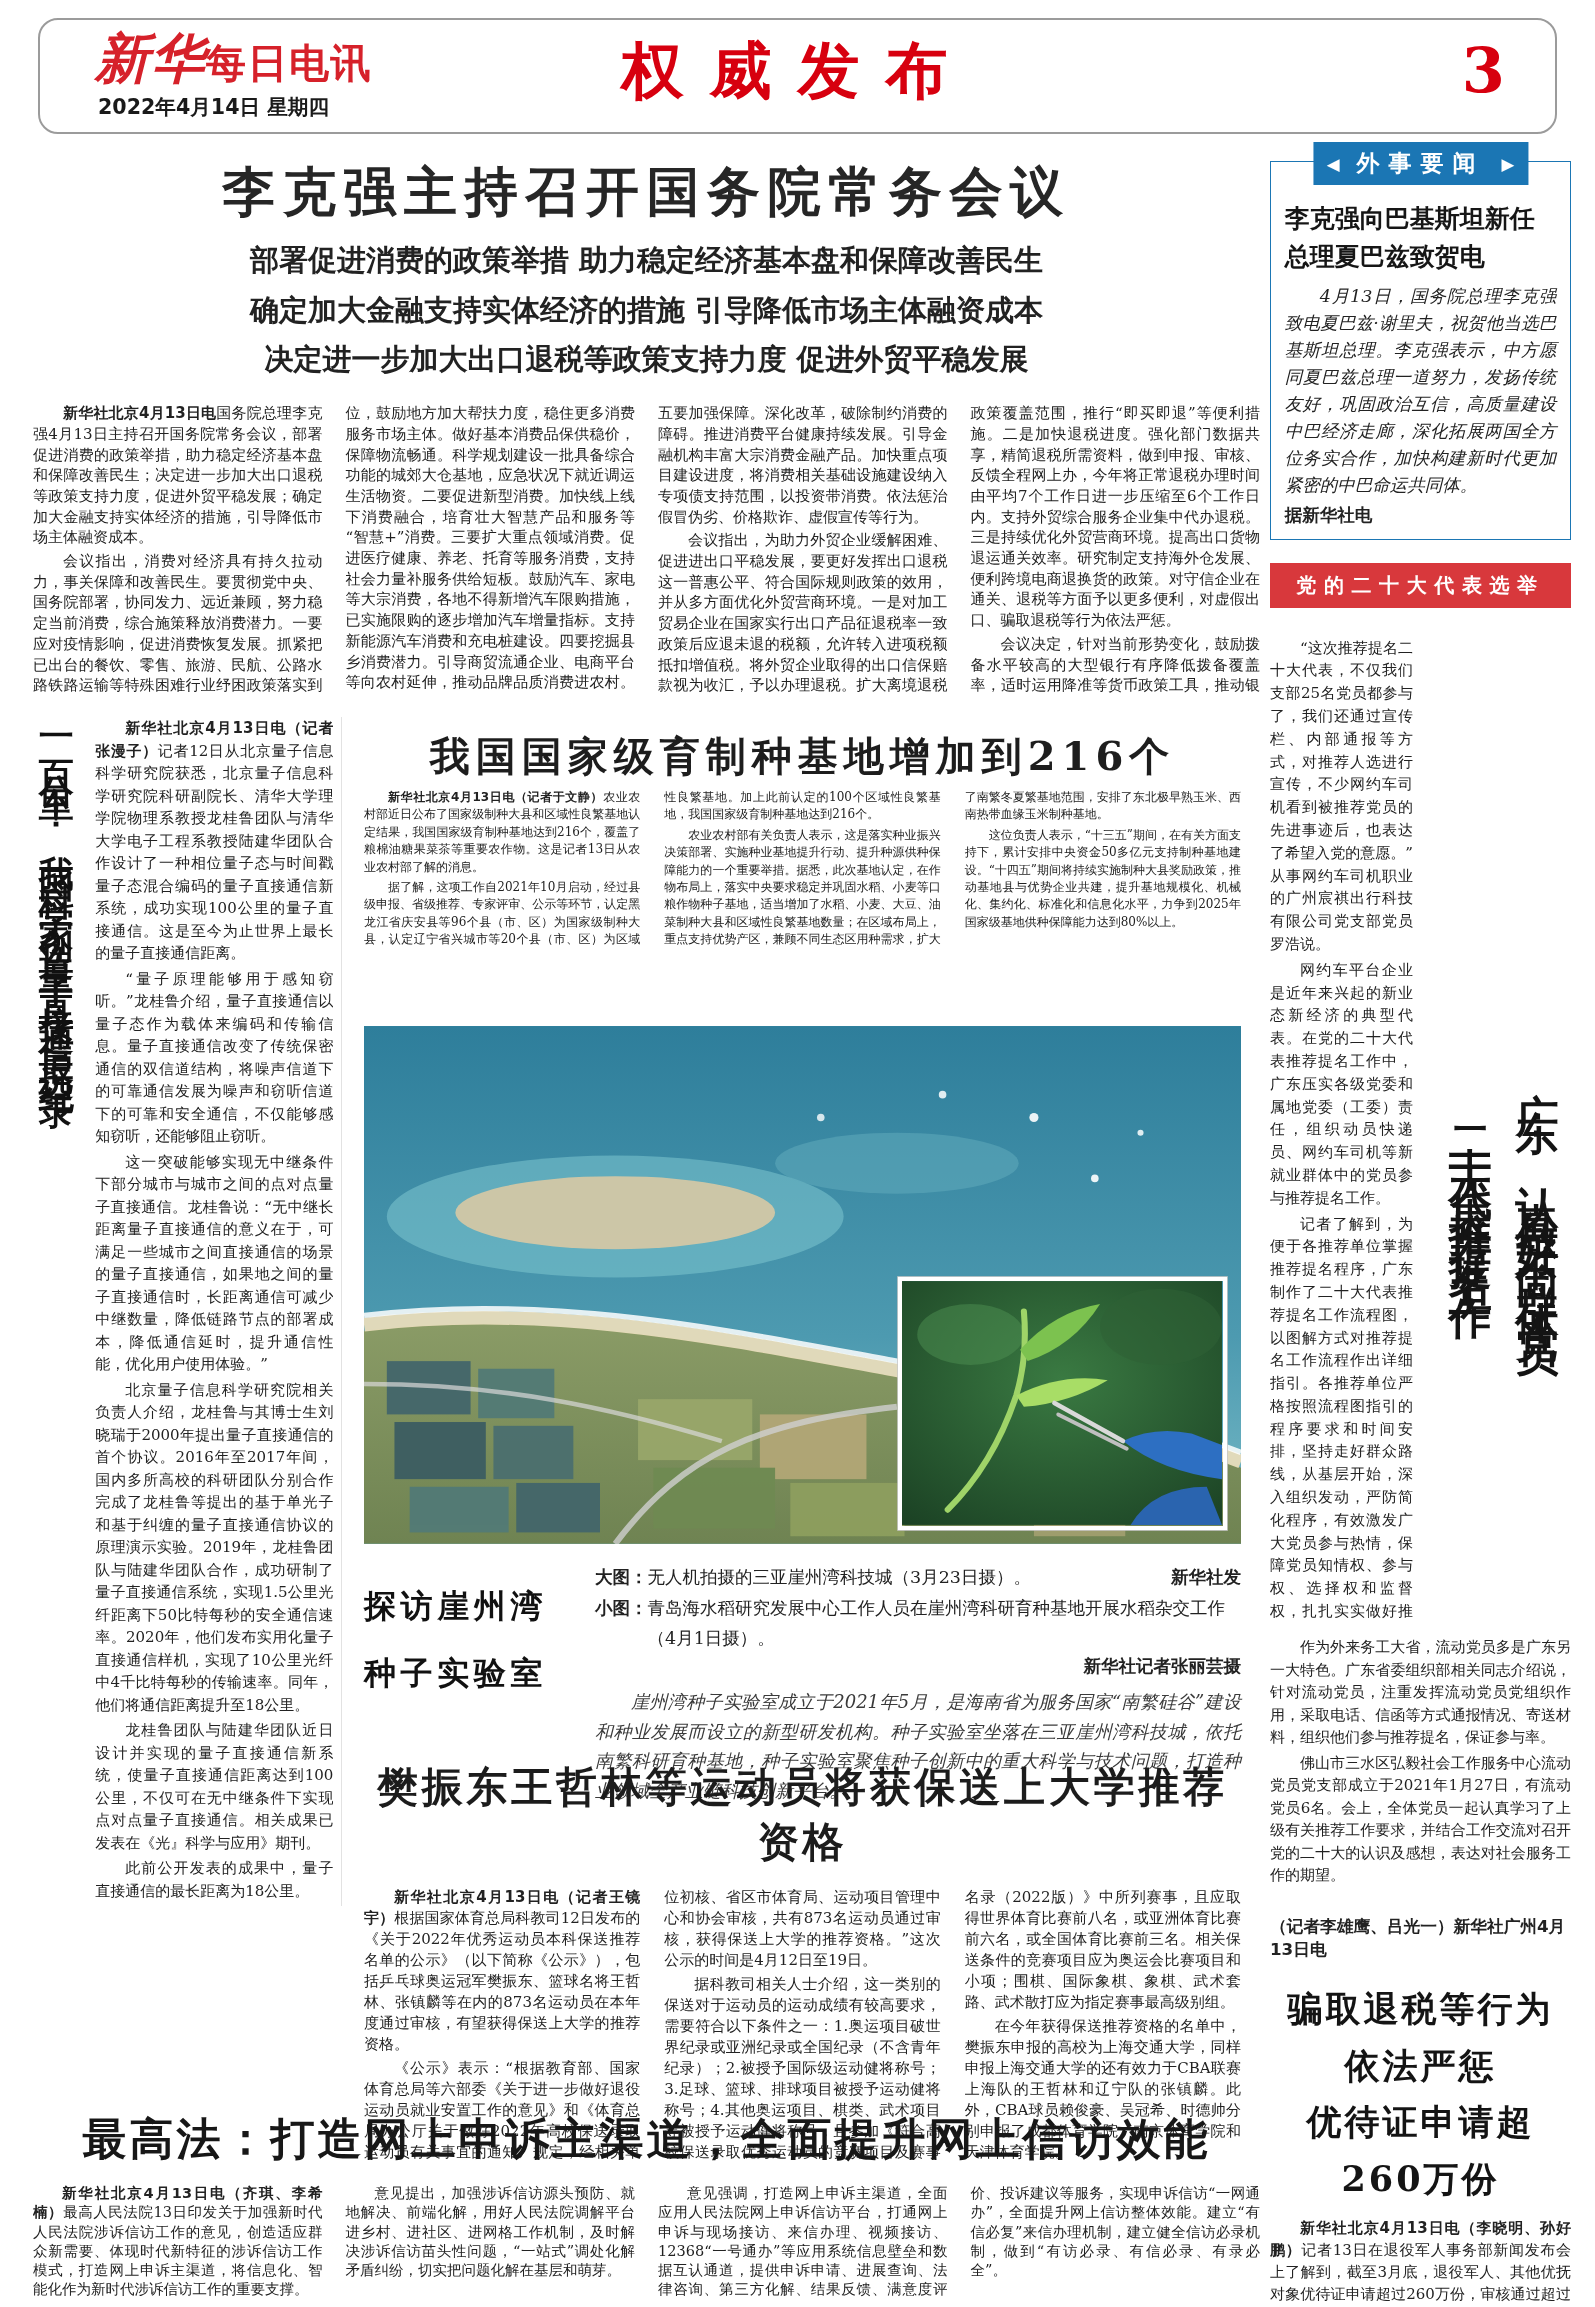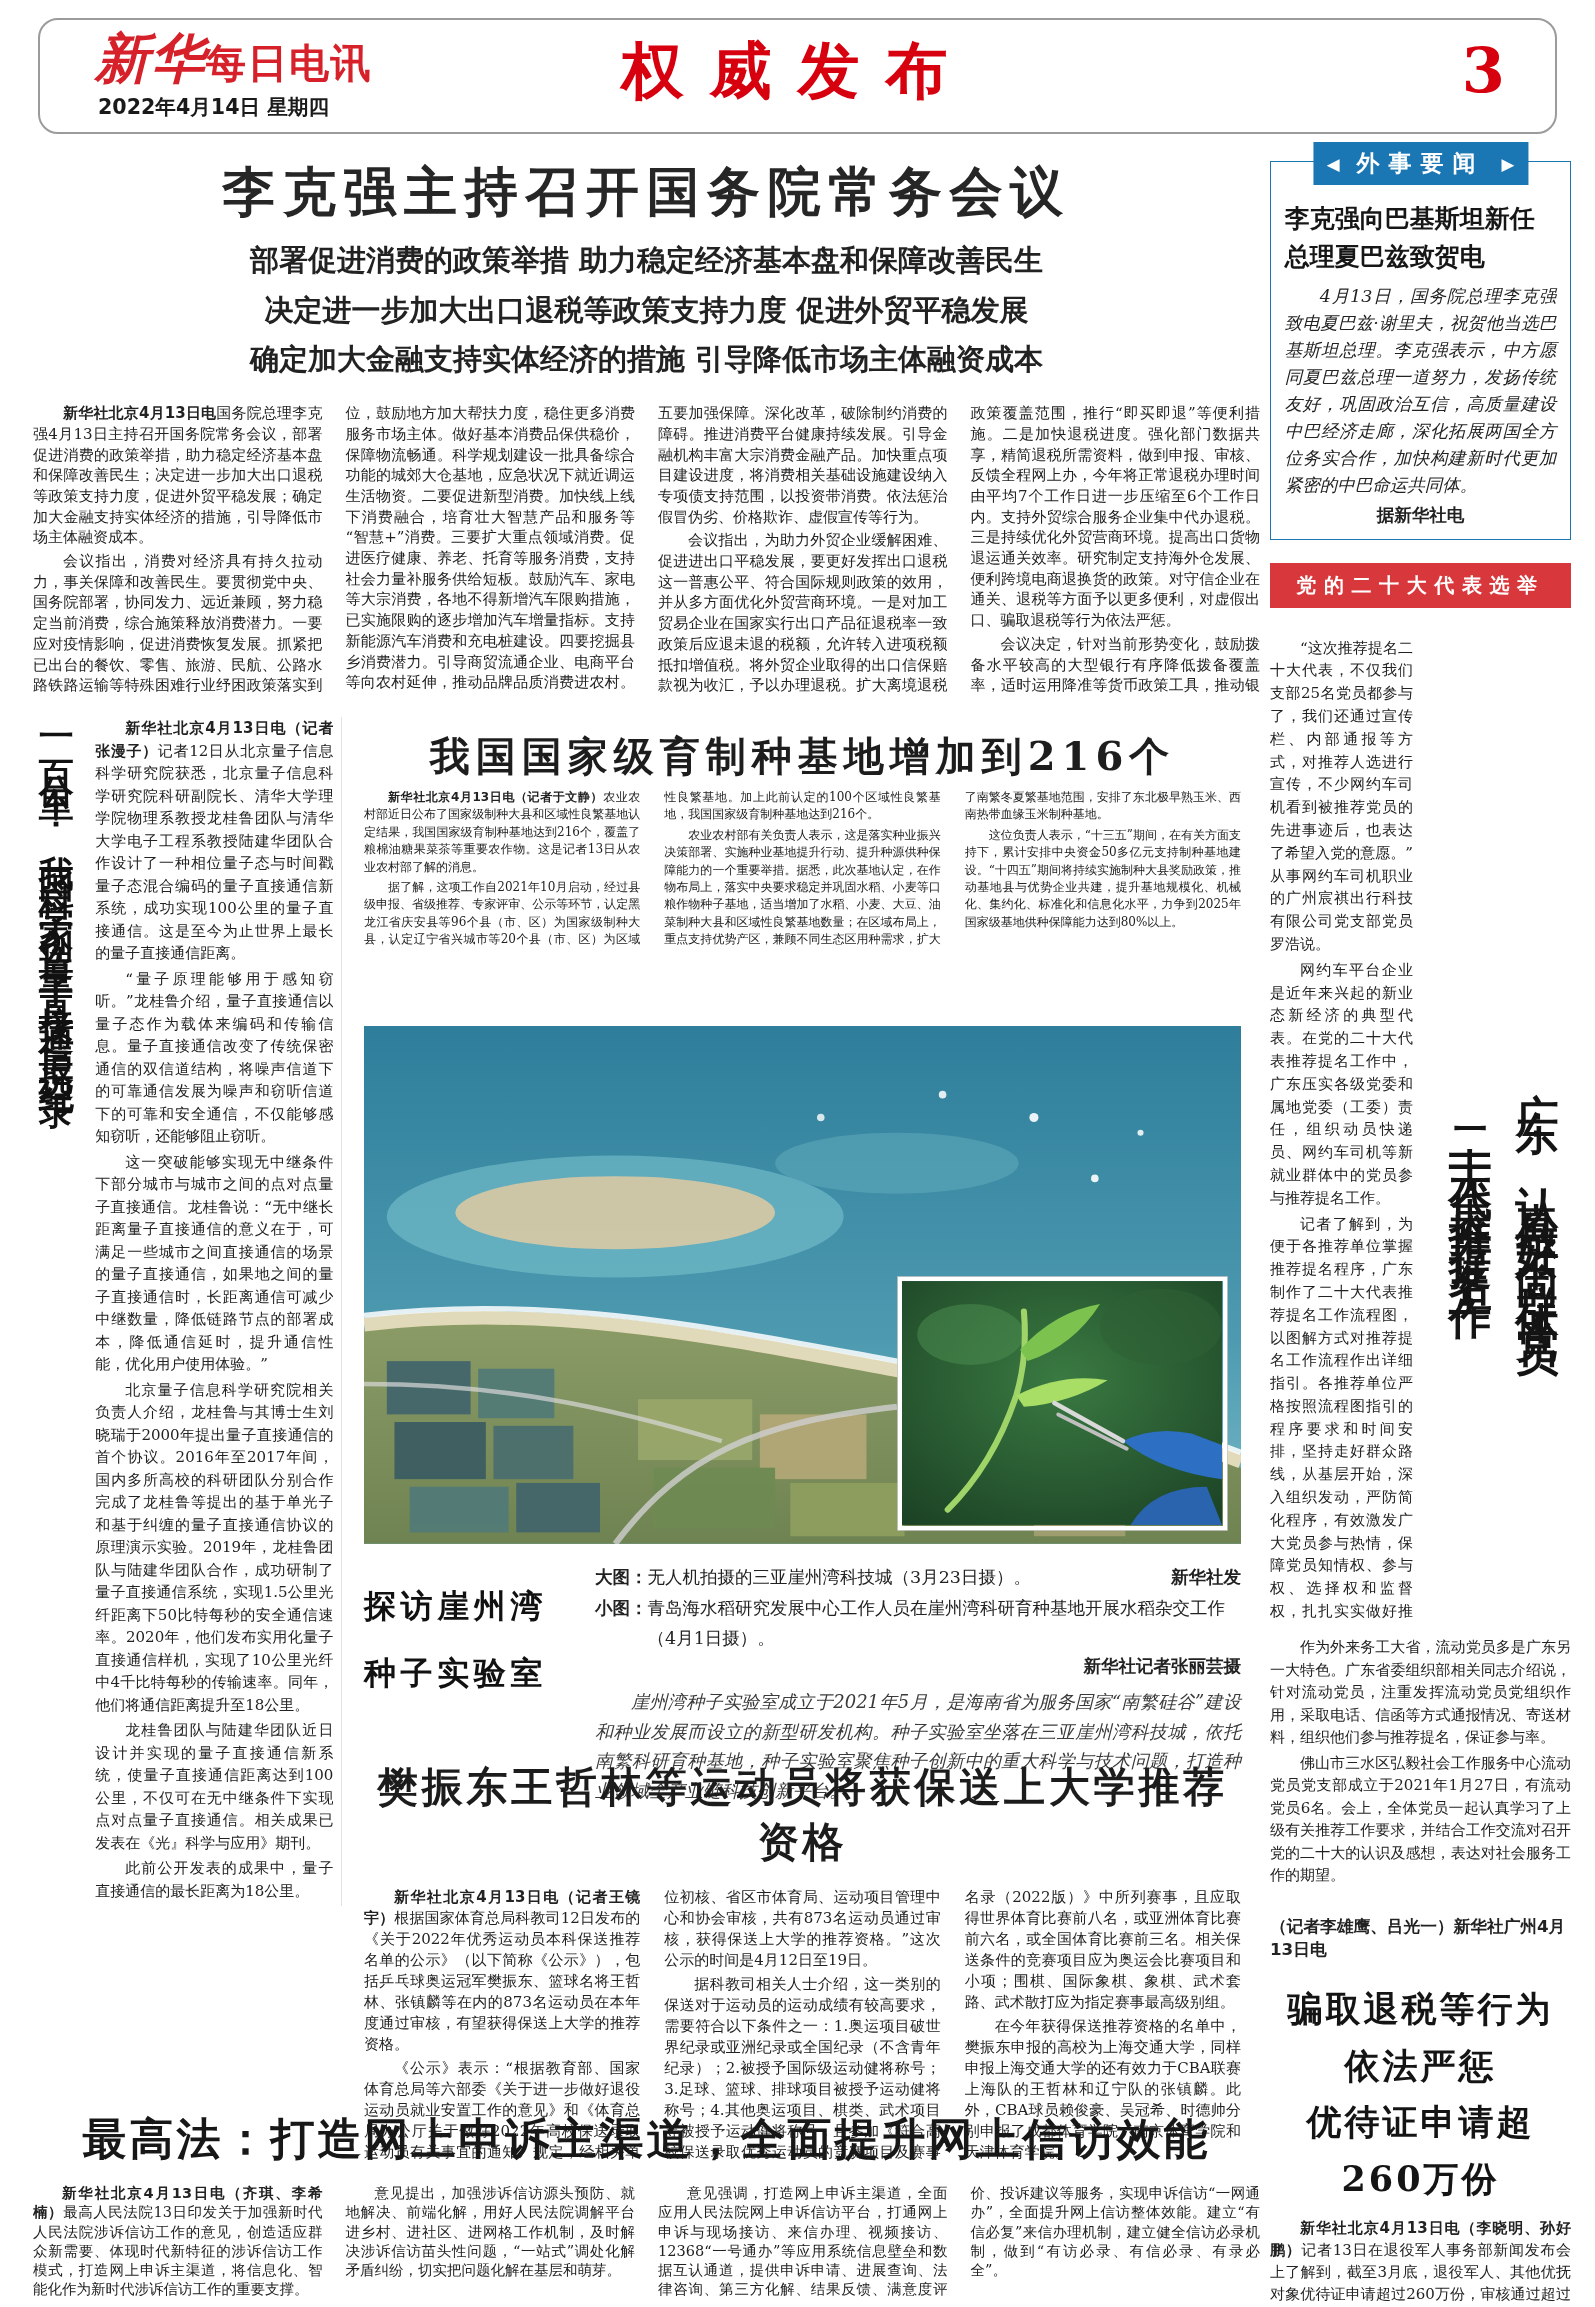--- a/index.html
+++ b/index.html
@@ -81,21 +81,21 @@
   
   .rail{position:absolute;left:1270px;top:161px;width:301px;}
   .foreign{position:relative;border:1.5px solid #1b76b4;padding:38px 13.7px 12px;}
   .foreign-banner{position:absolute;top:-20px;left:50%;transform:translateX(-50%);
                   background:#1b76b4;color:#fff;font-family:"DejaVu Sans",sans-serif;
                   font-size:23px;font-weight:700;letter-spacing:9px;padding:6px 13.7px;white-space:nowrap;}
   .foreign-banner .arrow{font-size:16.7px;letter-spacing:0;vertical-align:1.5px;}
   .foreign h3{margin:0 0 7.6px 0;font-family:"DejaVu Sans",sans-serif;font-size:25px;
               font-weight:700;line-height:1.5;color:#161616;}
   .foreign .body{font-style:italic;font-size:17.5px;line-height:1.55;text-align:justify;}
-  .foreign .credit{text-align:center;font-style:normal;font-weight:700;
+  .foreign .credit{text-align:left;font-style:normal;font-weight:700;
                    font-family:"DejaVu Sans",sans-serif;font-size:17.5px;margin-top:1.5px;}
   .party-banner{margin-top:23px;background:#d8383c;color:#fff;text-align:center;
                 font-family:"DejaVu Sans",sans-serif;font-size:20px;font-weight:700;
                 letter-spacing:7.6px;padding:9px 0;}
   .gd-row{margin-top:29px;display:flex;gap:12px;height:989px;overflow:hidden;}
   .gd-col{width:143px;overflow:hidden;font-size:15px;line-height:1.52;text-align:justify;}
   .gd-vtitle{flex:1;writing-mode:vertical-rl;text-align:center;font-size:43px;font-weight:900;
              letter-spacing:16.7px;line-height:1.55;font-family:"DejaVu Serif",serif;
              padding-top:114px;color:#141414;}
   .gd-rest{margin-top:10.7px;height:274px;overflow:hidden;font-size:15px;line-height:1.5;text-align:justify;}
@@ -116,22 +116,22 @@
     </div>
     <div class="mast-date">2022年4月14日 星期四</div>
     <div class="mast-section">权威发布</div>
     <div class="mast-page">3</div>
   </div>
 
   <div class="lead">
     <h1>李克强主持召开国务院常务会议</h1>
     <div class="subheads">
       <div>部署促进消费的政策举措  助力稳定经济基本盘和保障改善民生</div>
+      <div>确定加大金融支持实体经济的措施  引导降低市场主体融资成本</div>
       <div>决定进一步加大出口退税等政策支持力度  促进外贸平稳发展</div>
-      <div>确定加大金融支持实体经济的措施  引导降低市场主体融资成本</div>
     </div>
     <div class="body">
         <p><strong class="byline">新华社北京4月13日电</strong>国务院总理李克强4月13日主持召开国务院常务会议，部署促进消费的政策举措，助力稳定经济基本盘和保障改善民生；决定进一步加大出口退税等政策支持力度，促进外贸平稳发展；确定加大金融支持实体经济的措施，引导降低市场主体融资成本。</p>
         <p>会议指出，消费对经济具有持久拉动力，事关保障和改善民生。要贯彻党中央、国务院部署，协同发力、远近兼顾，努力稳定当前消费，综合施策释放消费潜力。一要应对疫情影响，促进消费恢复发展。抓紧把已出台的餐饮、零售、旅游、民航、公路水路铁路运输等特殊困难行业纾困政策落实到位，鼓励地方加大帮扶力度，稳住更多消费服务市场主体。做好基本消费品保供稳价，保障物流畅通。科学规划建设一批具备综合功能的城郊大仓基地，应急状况下就近调运生活物资。二要促进新型消费。加快线上线下消费融合，培育壮大智慧产品和服务等“智慧+”消费。三要扩大重点领域消费。促进医疗健康、养老、托育等服务消费，支持社会力量补服务供给短板。鼓励汽车、家电等大宗消费，各地不得新增汽车限购措施，已实施限购的逐步增加汽车增量指标。支持新能源汽车消费和充电桩建设。四要挖掘县乡消费潜力。引导商贸流通企业、电商平台等向农村延伸，推动品牌品质消费进农村。五要加强保障。深化改革，破除制约消费的障碍。推进消费平台健康持续发展。引导金融机构丰富大宗消费金融产品。加快重点项目建设进度，将消费相关基础设施建设纳入专项债支持范围，以投资带消费。依法惩治假冒伪劣、价格欺诈、虚假宣传等行为。</p>
         <p>会议指出，为助力外贸企业缓解困难、促进进出口平稳发展，要更好发挥出口退税这一普惠公平、符合国际规则政策的效用，并从多方面优化外贸营商环境。一是对加工贸易企业在国家实行出口产品征退税率一致政策后应退未退的税额，允许转入进项税额抵扣增值税。将外贸企业取得的出口信保赔款视为收汇，予以办理退税。扩大离境退税政策覆盖范围，推行“即买即退”等便利措施。二是加快退税进度。强化部门数据共享，精简退税所需资料，做到申报、审核、反馈全程网上办，今年将正常退税办理时间由平均7个工作日进一步压缩至6个工作日内。支持外贸综合服务企业集中代办退税。三是持续优化外贸营商环境。提高出口货物退运通关效率。研究制定支持海外仓发展、便利跨境电商退换货的政策。对守信企业在通关、退税等方面予以更多便利，对虚假出口、骗取退税等行为依法严惩。</p>
         <p>会议决定，针对当前形势变化，鼓励拨备水平较高的大型银行有序降低拨备覆盖率，适时运用降准等货币政策工具，推动银行增强信贷投放能力，进一步加大金融对实体经济特别是受疫情严重影响行业和中小微企业、个体工商户的支持力度，向实体经济合理让利，降低企业综合融资成本。</p>
       </div>
   </div>
 
   <div class="quantum">

